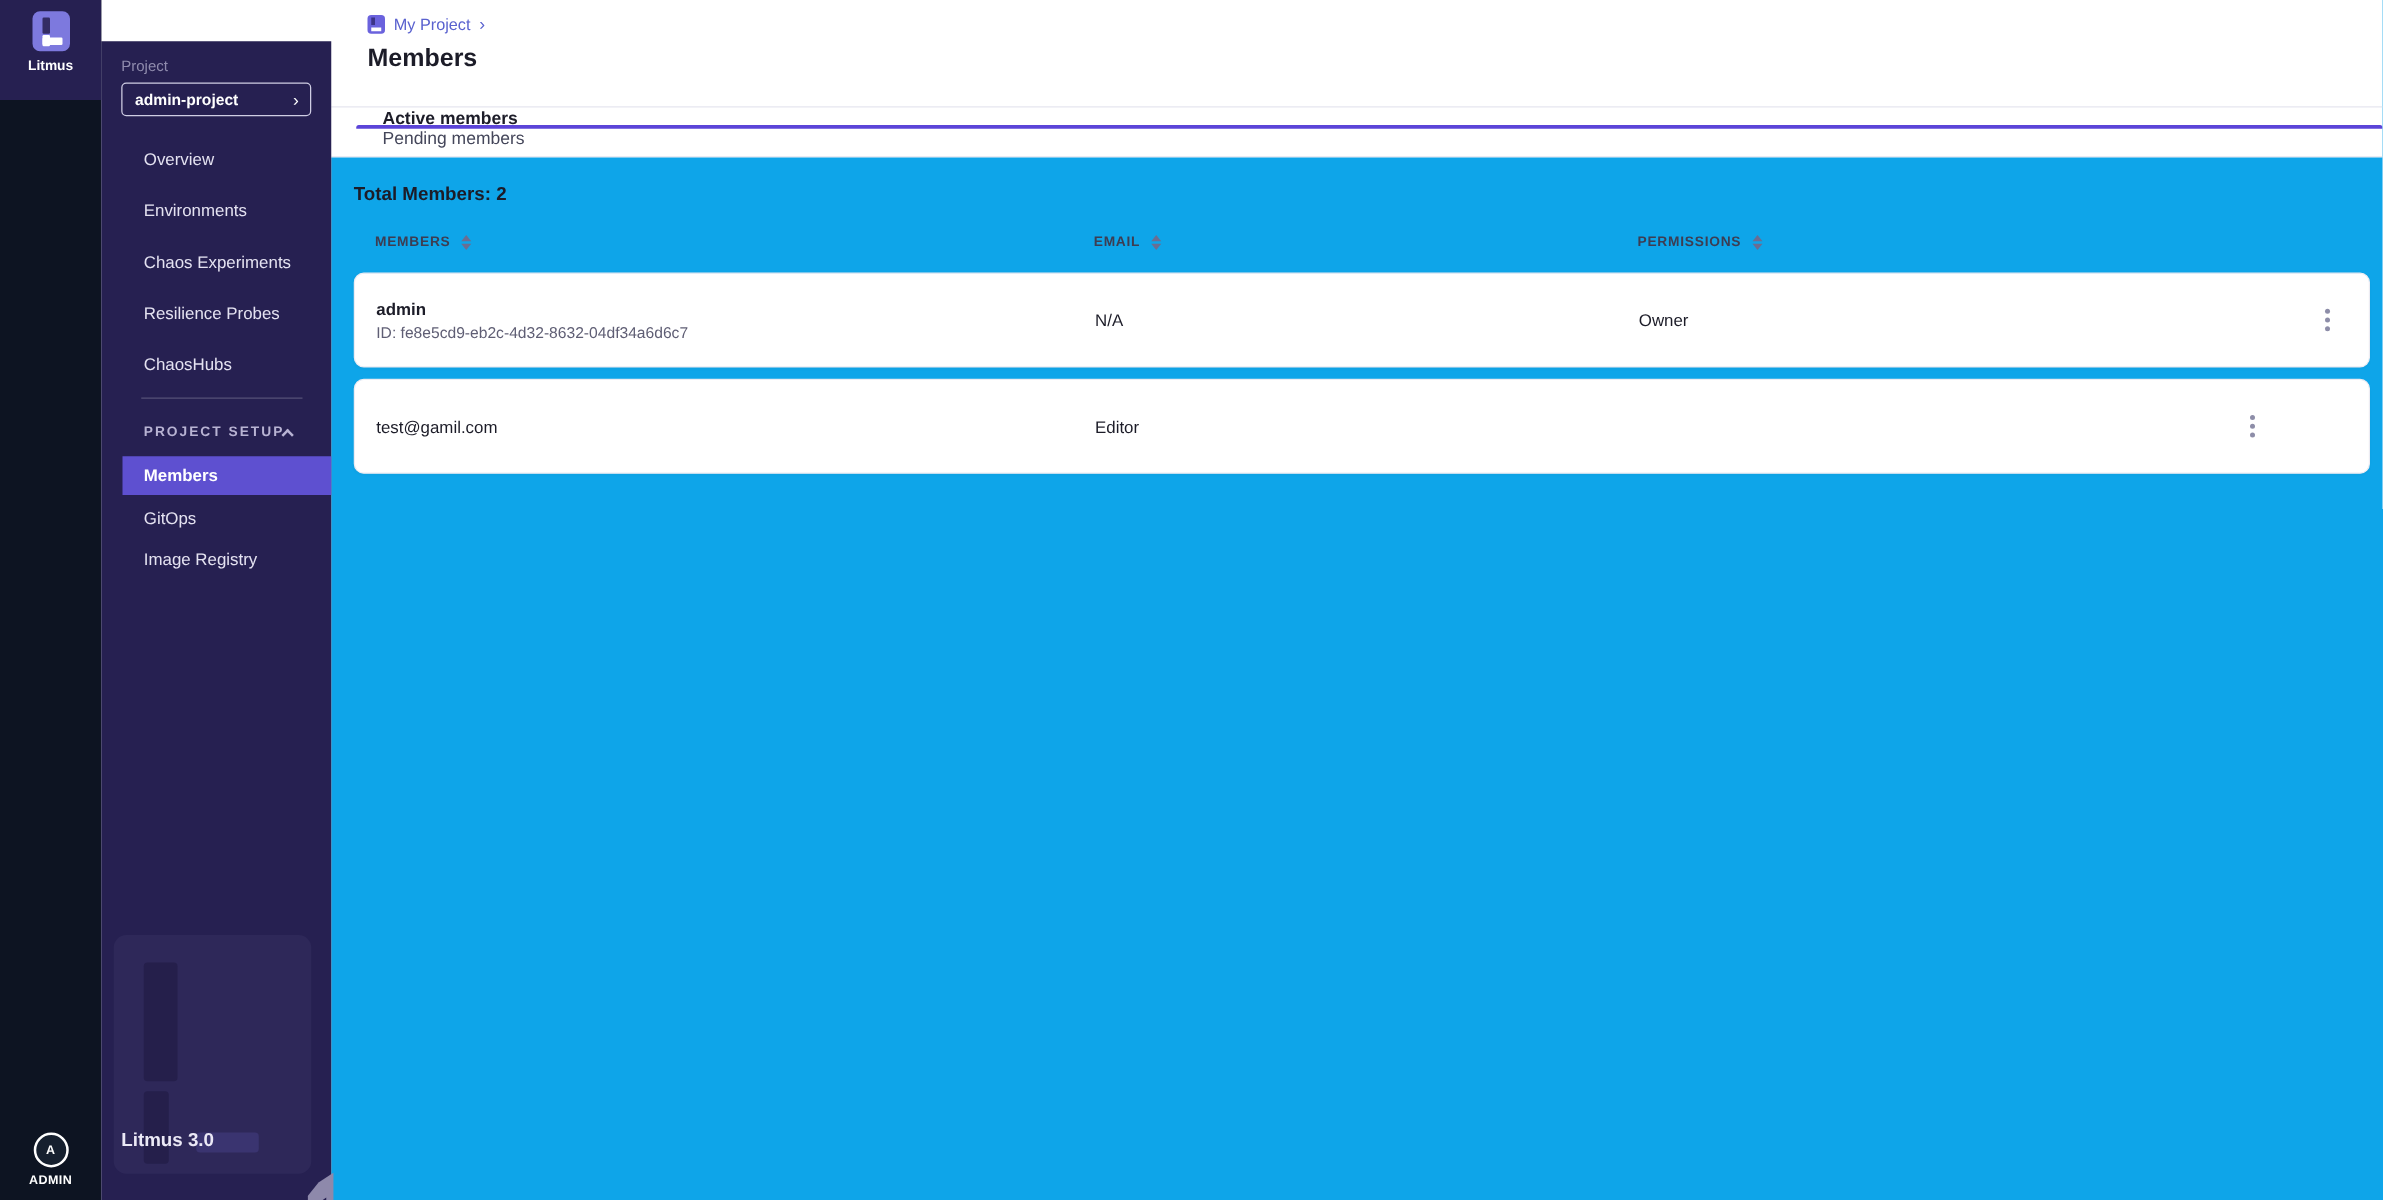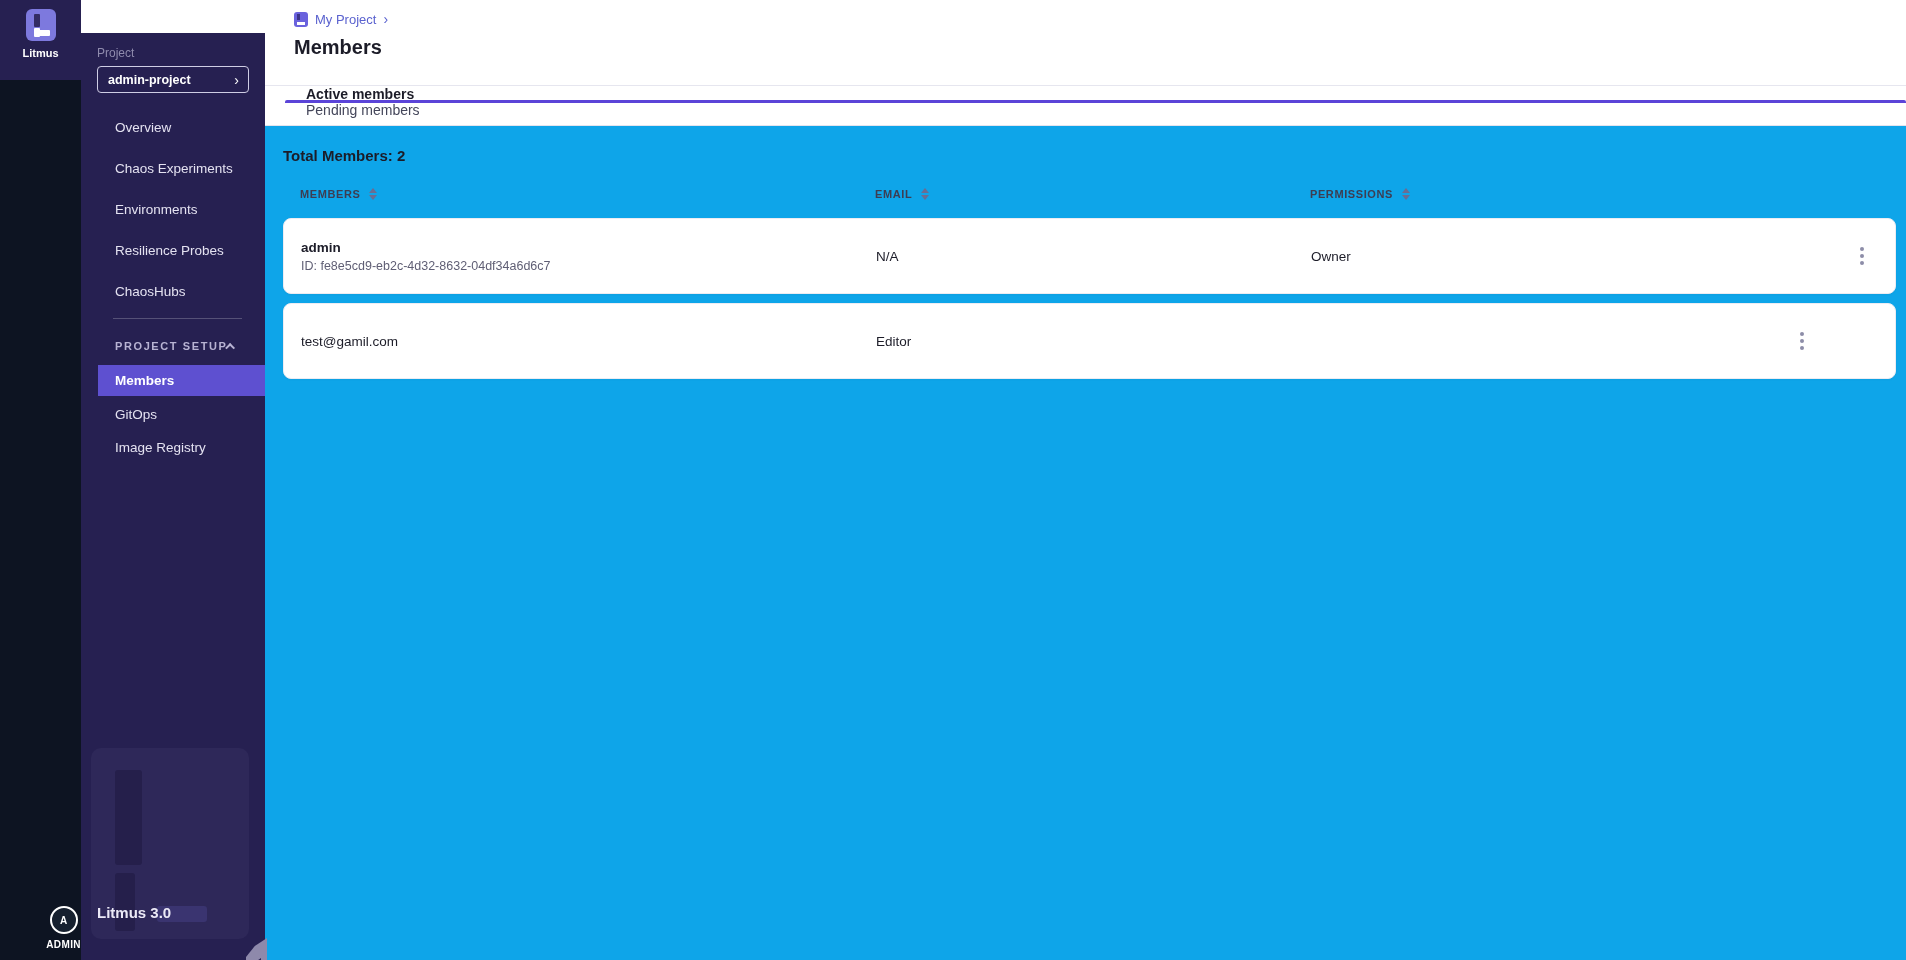--- a/index.html
+++ b/index.html
@@ -1,20 +1,20 @@
 <!DOCTYPE html>
 <html><head>
 <meta charset="utf-8">
 <style>
   * { margin:0; padding:0; box-sizing:border-box; }
   html,body { width:1906px; height:960px; overflow:hidden; }
   body { display:flex; font-family:"Liberation Sans", sans-serif; background:#ffffff; color:#1c1c28; }
 
   
-  .rail { width:81px; background:#0d1422; display:flex; flex-direction:column; align-items:flex-end; flex-shrink:0; }
+  .rail { width:81px; background:#0d1422; display:flex; flex-direction:column; align-items:center; flex-shrink:0; }
   .rail-top { width:100%; height:80px; background:#262051; display:flex; flex-direction:column; align-items:center; padding-top:9px; }
   .logo { width:30px; height:32px; background:#7d79de; border-radius:6px; position:relative; }
   .logo .bar-dark { position:absolute; left:8px; top:5px; width:6px; height:13px; background:#332c63; border-radius:1px; }
   .logo .bar-vert { position:absolute; left:8px; top:19px; width:6px; height:9px; background:#ffffff; border-radius:1px; }
   .logo .bar-horz { position:absolute; left:8px; bottom:5px; width:16px; height:6px; background:#ffffff; border-radius:1px; }
   .brand { margin-top:6px; font-size:11px; font-weight:700; color:#ffffff; }
   .rail-spacer { flex:1; }
   .rail-bottom { display:flex; flex-direction:column; align-items:center; margin-bottom:10px; cursor:pointer; }
   .avatar { width:28px; height:28px; border-radius:50%; border:2px solid #ffffff; background:#16202f; display:flex; align-items:center; justify-content:center; font-size:10px; font-weight:700; color:#ffffff; }
   .avatar-label { margin-top:5px; font-size:10px; font-weight:700; color:#ffffff; letter-spacing:.4px; }
@@ -95,22 +95,22 @@
 </div>
 
 <div class="panel">
   <div class="project-label">Project</div>
   <div class="project-select">
     <span class="val">admin-project</span>
     <span class="chev">›</span>
   </div>
   <div class="nav">
     <div class="nav-item">Overview</div>
+    <div class="nav-item">Environments</div>
     <div class="nav-item">Chaos Experiments</div>
-    <div class="nav-item">Environments</div>
     <div class="nav-item">Resilience Probes</div>
     <div class="nav-item">ChaosHubs</div>
   </div>
   <div class="panel-divider"></div>
   <div class="section-head">
     <span>PROJECT SETUP</span>
     <span class="chev-up"></span>
   </div>
   <div class="nav-item-active">Members</div>
   <div class="nav-item-sub" style="margin-top:2px;">GitOps</div>

